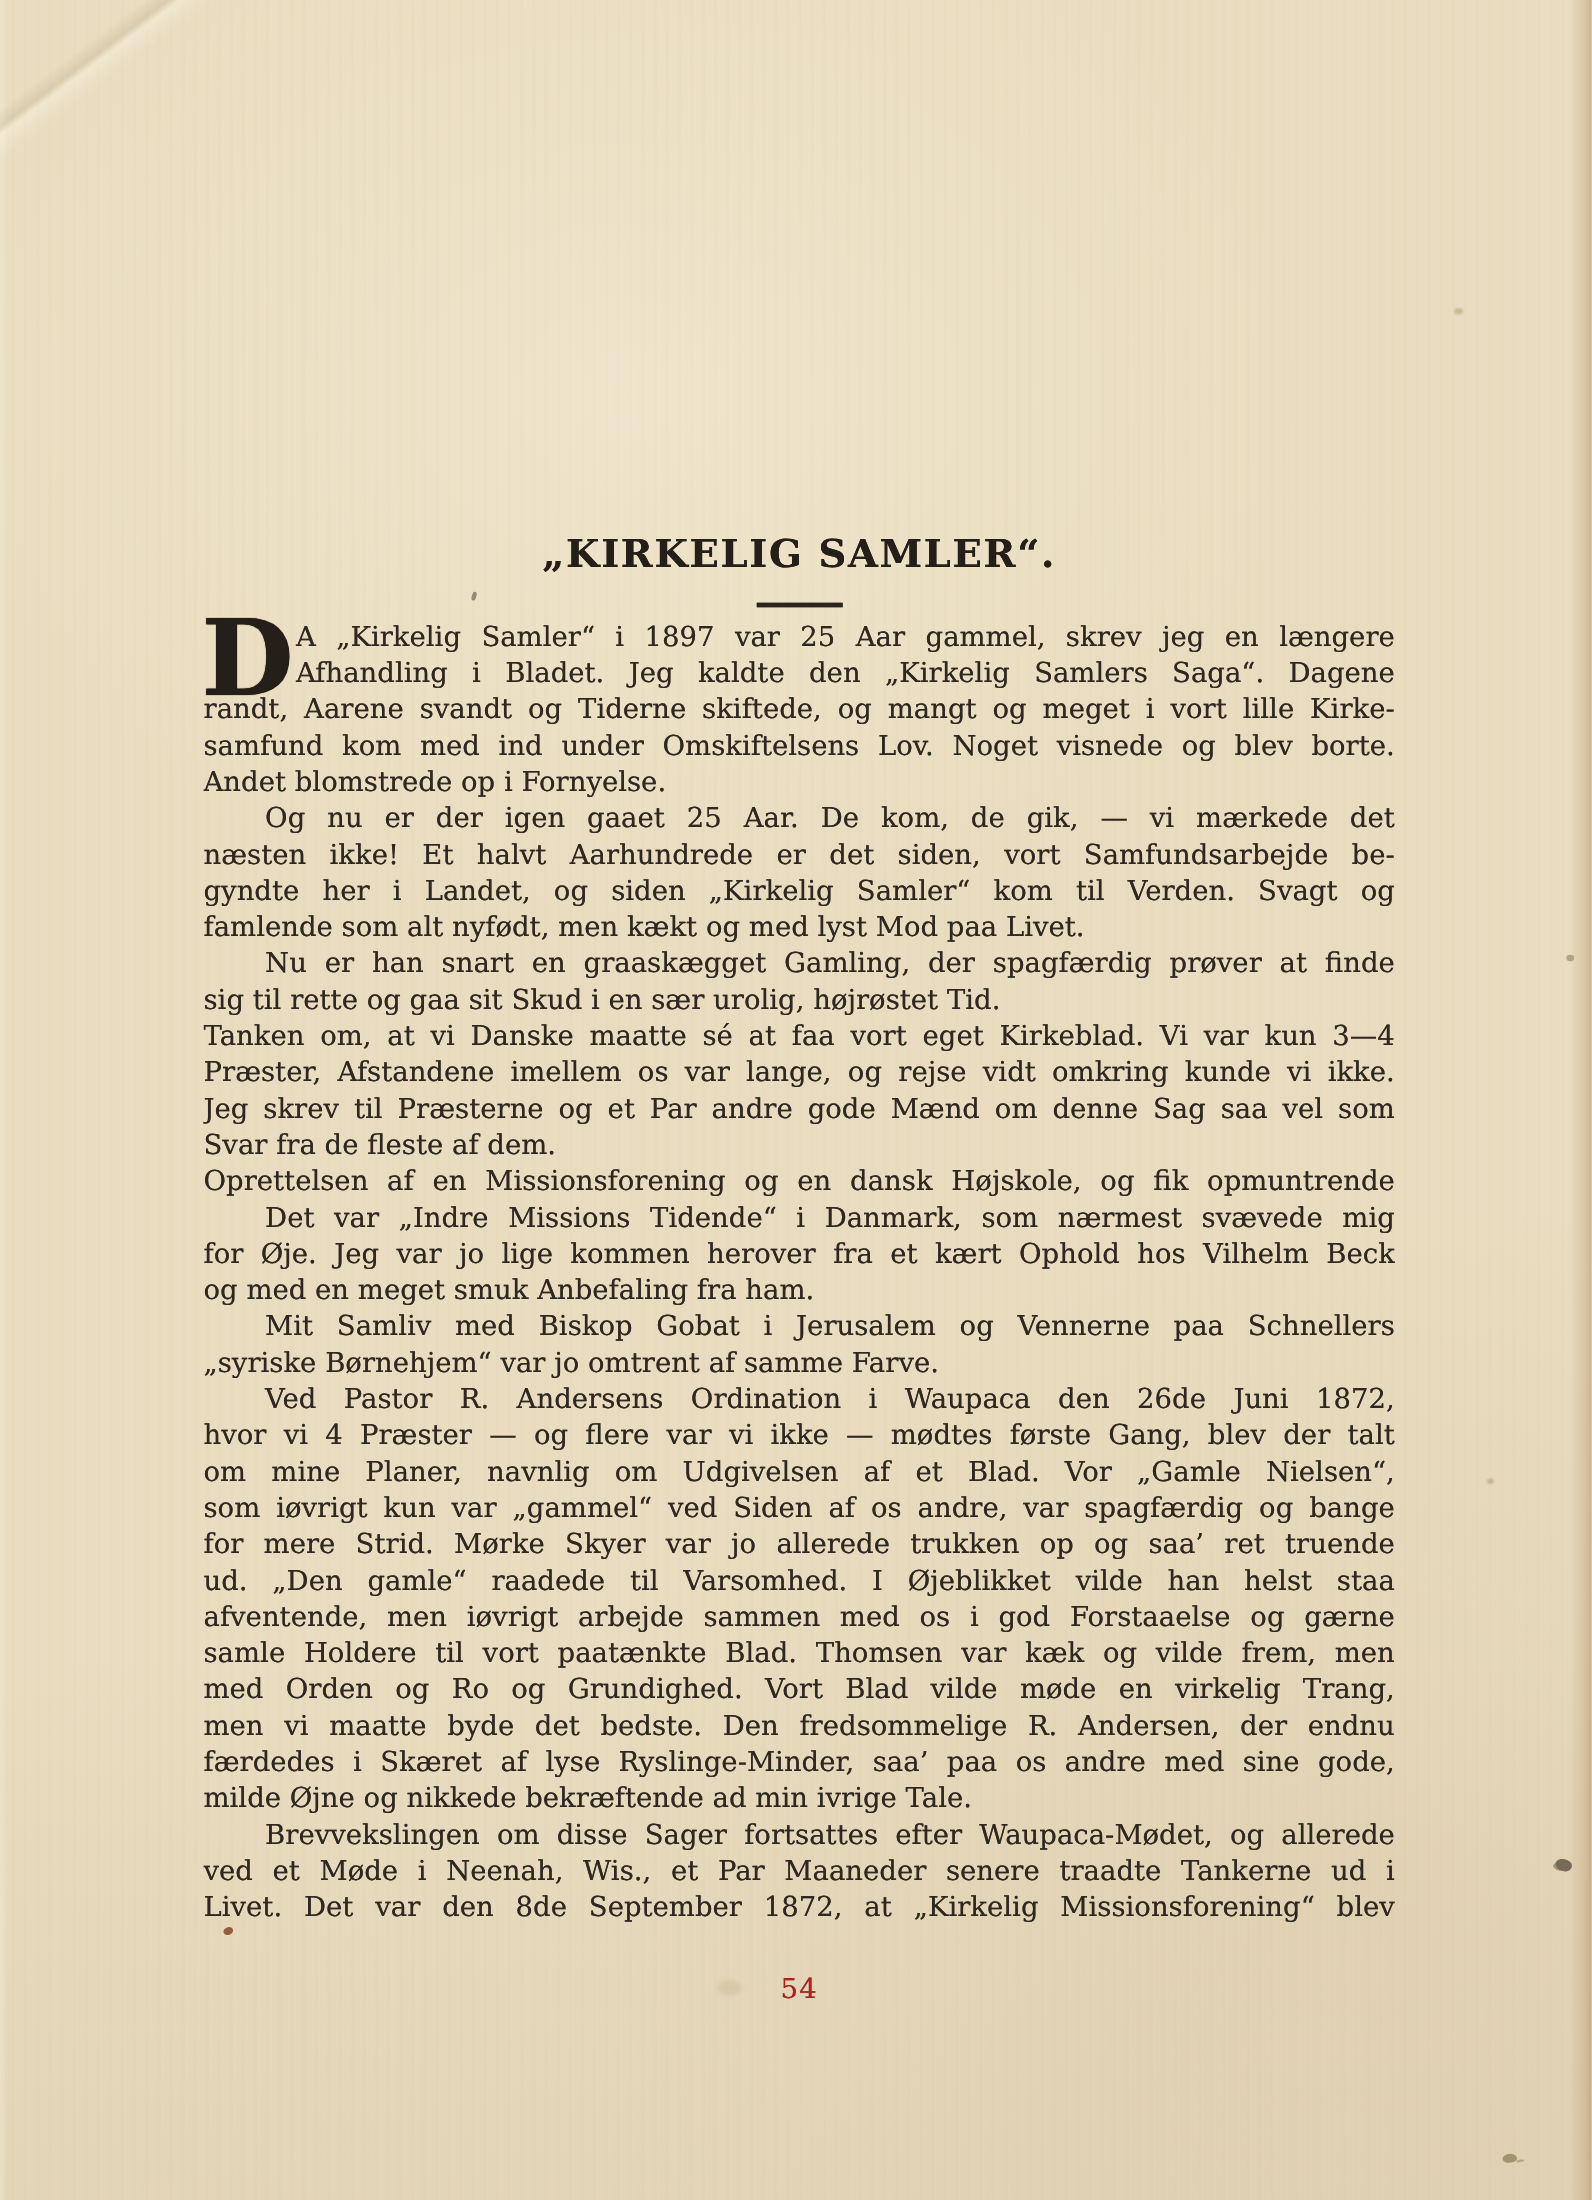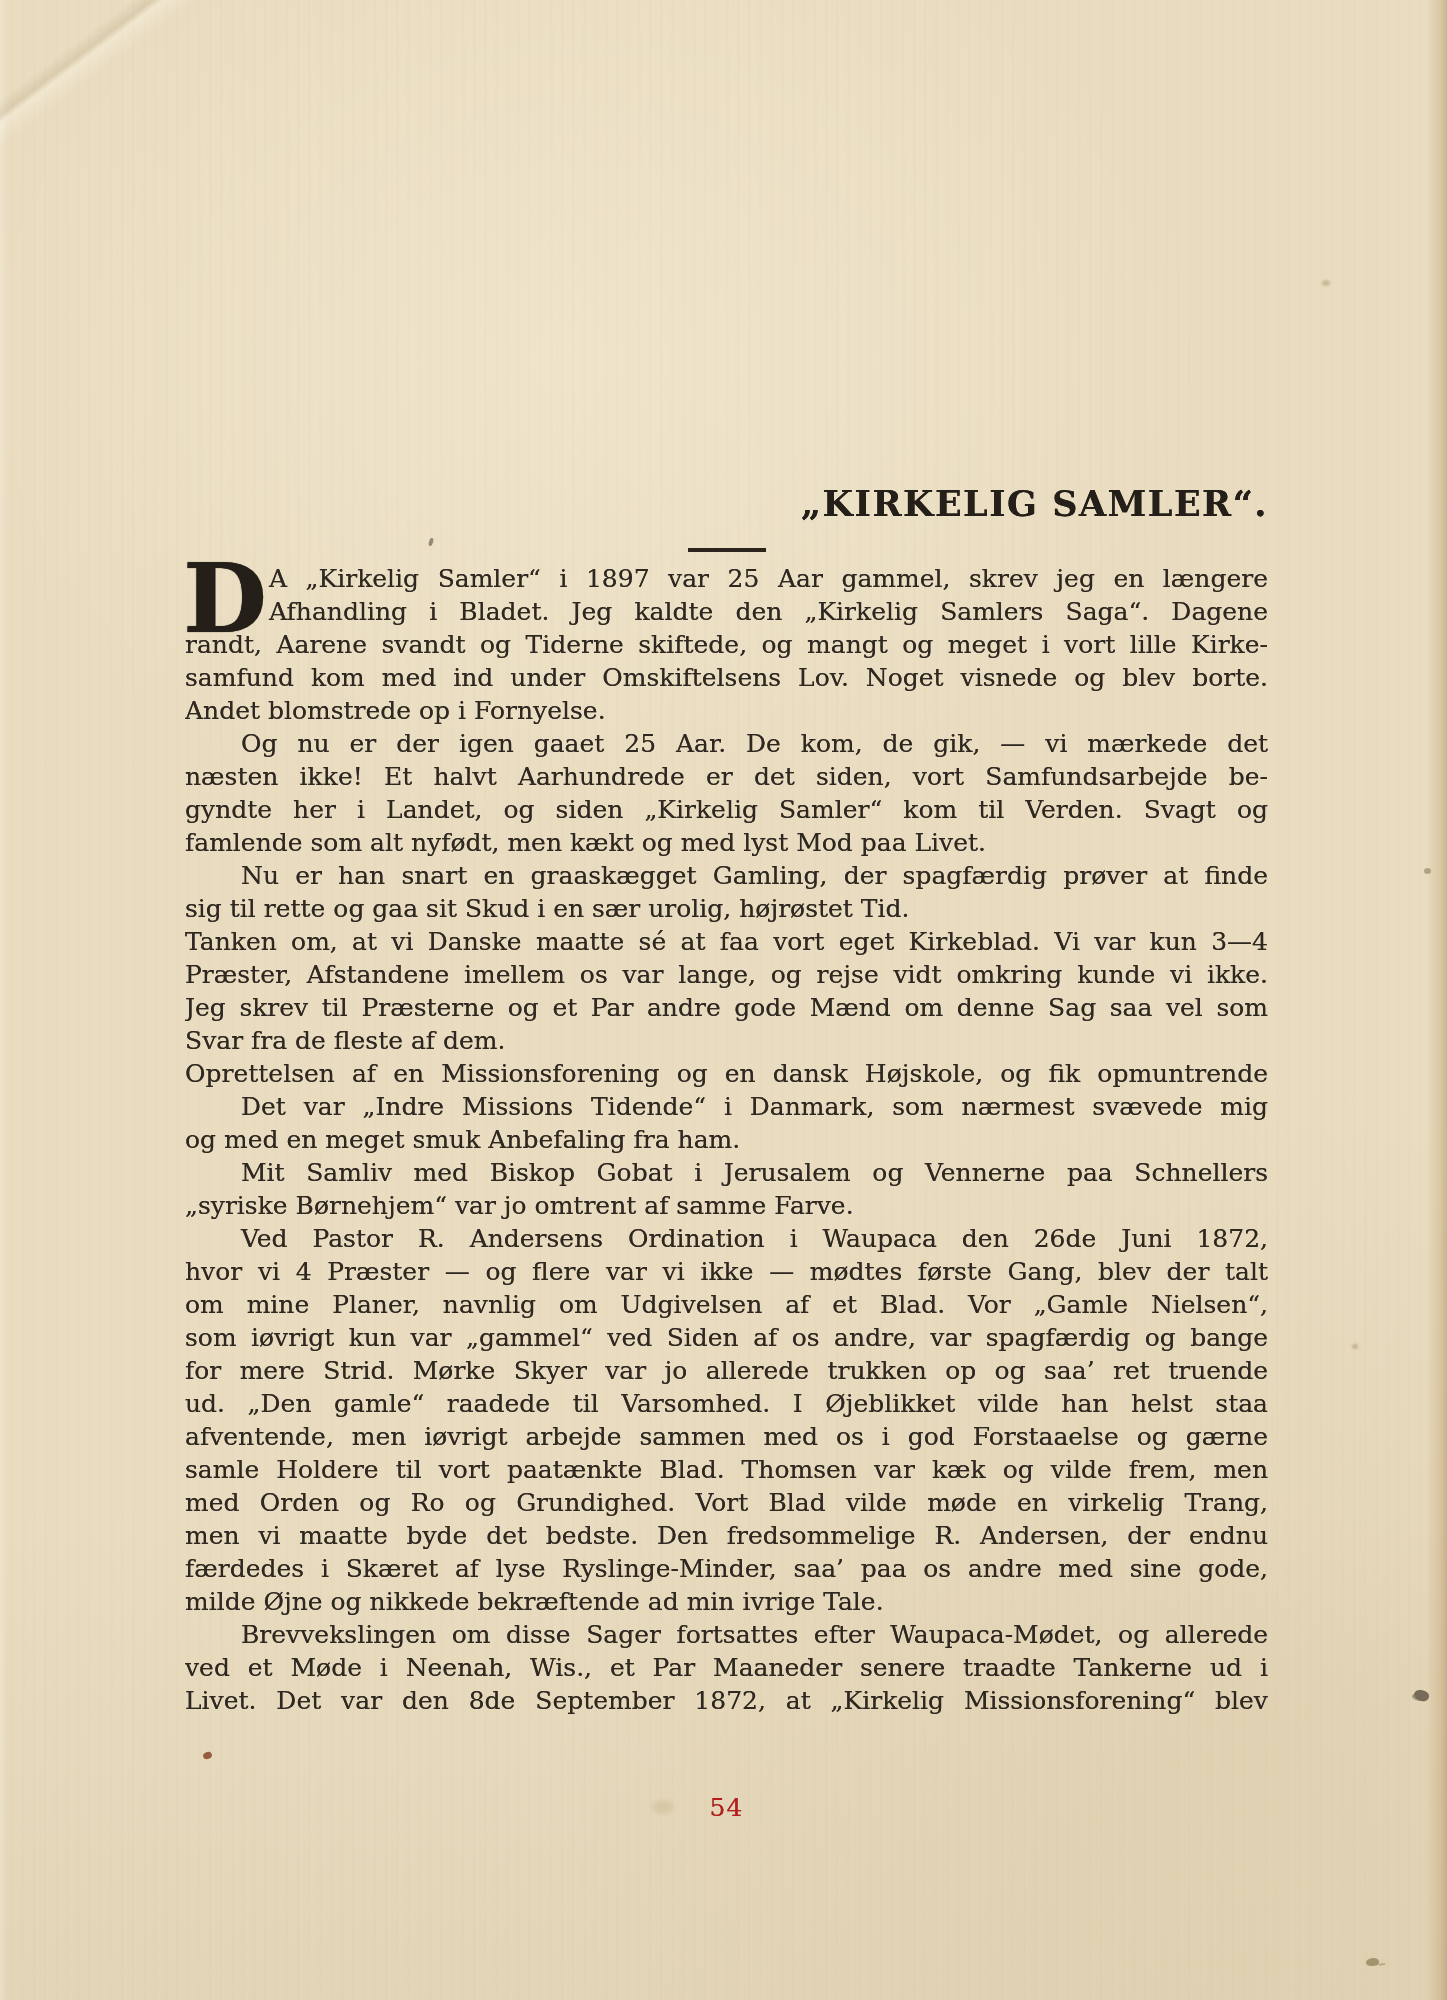--- a/index.html
+++ b/index.html
@@ -21,21 +21,21 @@
   .fibers{
     position:absolute;inset:0;
     background:repeating-linear-gradient(90deg, rgba(205,185,145,0.05) 0 3px, rgba(255,255,255,0.02) 3px 5px, rgba(0,0,0,0) 5px 11px);
   }
   .crease{
     position:absolute;left:-30px;top:-60px;width:220px;height:230px;
     background:linear-gradient(135deg, rgba(0,0,0,0) 46%, rgba(130,105,60,0.14) 50%, rgba(255,252,238,0.35) 52%, rgba(0,0,0,0) 58%);
     transform:rotate(8deg);
   }
   .title-wrap{
-    position:absolute;left:185px;top:483px;width:1083px;text-align:right;
+    position:absolute;left:185px;top:483px;width:1083px;text-align:center;
     color:#241f18;
   }
   .doc-title{
     font-size:35px;font-weight:bold;letter-spacing:1.5px;
     text-shadow:0 0 0.6px #241f18;
     margin:0;
   }
   .title-rule{
     width:78px;height:4px;background:#2a241c;margin:24px auto 0 auto;
     box-shadow:0 0 0.5px #2a241c;
@@ -100,20 +100,21 @@
     <div class="line">gyndte her i Landet, og siden „Kirkelig Samler“ kom til Verden.  Svagt og</div>
     <div class="line end">famlende som alt nyfødt, men kækt og med lyst Mod paa Livet.</div>
     <div class="line ind">Nu er han snart en graaskægget Gamling, der spagfærdig prøver at finde</div>
     <div class="line end">sig til rette og gaa sit Skud i en sær urolig, højrøstet Tid.</div>
     <div class="line">Tanken om, at vi Danske maatte sé at faa vort eget Kirkeblad.  Vi var kun 3—4</div>
     <div class="line">Præster, Afstandene imellem os var lange, og rejse vidt omkring kunde vi ikke.</div>
     <div class="line">Jeg skrev til Præsterne og et Par andre gode Mænd om denne Sag saa vel som</div>
     <div class="line end">Svar fra de fleste af dem.</div>
     <div class="line">Oprettelsen af en Missionsforening og en dansk Højskole, og fik opmuntrende</div>
     <div class="line ind">Det var „Indre Missions Tidende“ i Danmark, som nærmest svævede mig</div>
+    <div class="line">for Øje.  Jeg var jo lige kommen herover fra et kært Ophold hos Vilhelm Beck</div>
     <div class="line end">og med en meget smuk Anbefaling fra ham.</div>
     <div class="line ind">Mit Samliv med Biskop Gobat i Jerusalem og Vennerne paa Schnellers</div>
     <div class="line end">„syriske Børnehjem“ var jo omtrent af samme Farve.</div>
     <div class="line ind">Ved Pastor R. Andersens Ordination i Waupaca den 26de Juni 1872,</div>
     <div class="line">hvor vi 4 Præster — og flere var vi ikke — mødtes første Gang, blev der talt</div>
     <div class="line">om mine Planer, navnlig om Udgivelsen af et Blad.  Vor „Gamle Nielsen“,</div>
     <div class="line">som iøvrigt kun var „gammel“ ved Siden af os andre, var spagfærdig og bange</div>
     <div class="line">for mere Strid.  Mørke Skyer var jo allerede trukken op og saa’ ret truende</div>
     <div class="line">ud.  „Den gamle“ raadede til Varsomhed.  I Øjeblikket vilde han helst staa</div>
     <div class="line">afventende, men iøvrigt arbejde sammen med os i god Forstaaelse og gærne</div>

